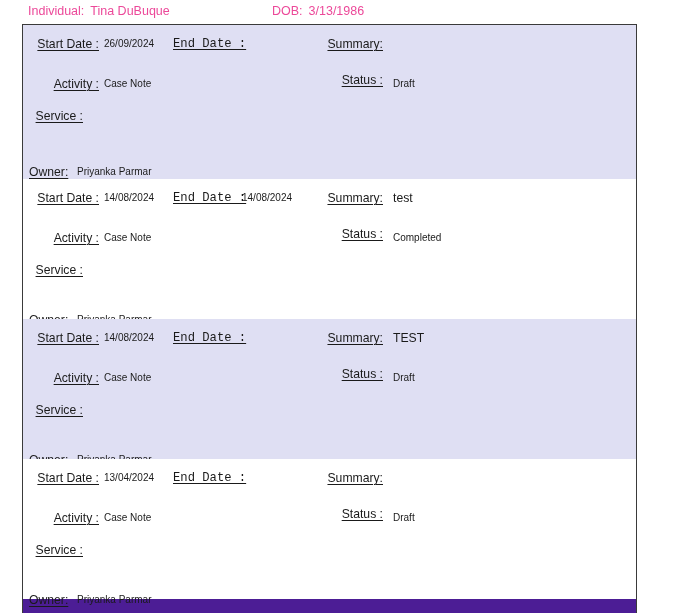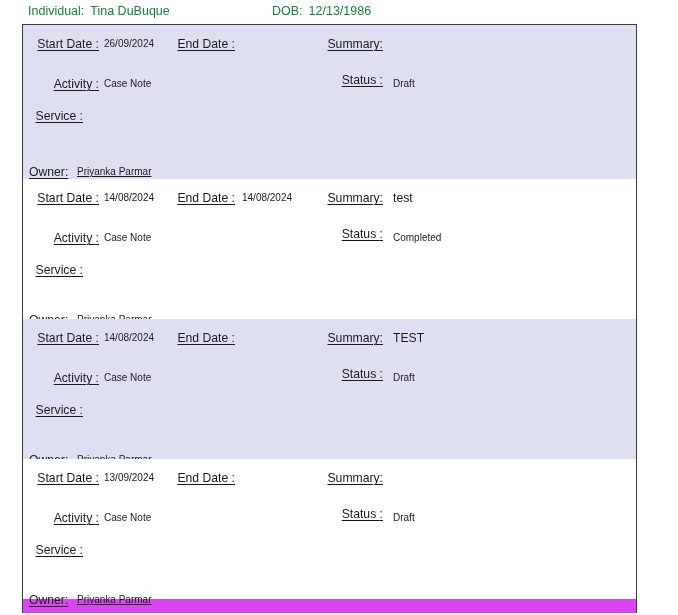--- a/index.html
+++ b/index.html
@@ -14,21 +14,21 @@
     color: #1a1a1a;
     overflow: hidden;
     position: relative;
   }
 
   
   .person-header {
     position: relative;
     height: 36px;
     font-size: 12.5px;
-    color: #15803d;
+    color: #ec4899;
   }
   .person-header .fld {
     position: absolute;
     top: 4px;
     white-space: nowrap;
   }
   .person-header .lbl {
     margin-right: 6px;
   }
   .fld-individual { left: 28px; }
@@ -38,21 +38,21 @@
   
   .records {
     position: absolute;
     left: 22px;
     top: 24px;
     width: 615px;
     height: 589px;
     border: 1px solid #3a3a3a;
     border-bottom: none;
     box-sizing: border-box;
-    background: #d946ef;
+    background: #4c1d95;
     overflow: hidden;
   }
 
   .record {
     position: relative;
     height: 140px;
     box-sizing: border-box;
     background: #ffffff;
   }
   .record.alt {
@@ -75,21 +75,21 @@
   .val-box {
     position: absolute;
     font-size: 10px;
     line-height: 14px;
     white-space: nowrap;
   }
 
   
   .r-startdate-lbl { left: 6px;   width: 70px;  top: 12px; }
   .r-startdate-val { left: 81px;  top: 12px; }
-  .r-enddate-lbl   { left: 150px; width: 62px;  top: 12px; }
+  .r-enddate-lbl   { left: 150px; width: 62px;  top: 12px; font-family: Liberation Mono, monospace; }
   .r-enddate-val   { left: 219px; top: 12px; }
   .r-summary-lbl   { left: 285px; width: 75px;  top: 12px; }
   .r-summary-val {
     position: absolute;
     left: 370px;
     top: 12px;
     width: 235px;
     font-size: 12.2px;
     line-height: 14.5px;
     white-space: normal;
@@ -101,34 +101,34 @@
   .r-activity-val  { left: 81px;  top: 52px; }
   .r-status-lbl    { left: 308px; width: 52px;  top: 48px; }
   .r-status-val    { left: 370px; top: 52px; }
 
   
   .r-service-lbl   { left: 6px;  width: 54px;  top: 84px; }
   .r-service-val   { left: 81px;  top: 84px; }
 
   
   .r-owner-lbl     { left: 6px;   width: 44px;  top: 134px; text-align: left; }
-  .r-owner-val     { left: 54px;  top: 134px; text-decoration: underline; }
+  .r-owner-val     { left: 54px;  top: 134px; }
 
   .record.first .r-owner-lbl,
   .record.first .r-owner-val { top: 140px; }
 </style>
 </head>
 <body>
 
 <div class="person-header">
   <div class="fld fld-individual">
     <span class="lbl">Individual:</span><span class="valtxt">Tina DuBuque</span>
   </div>
   <div class="fld fld-dob">
-    <span class="lbl">DOB:</span><span class="valtxt">12/13/1986</span>
+    <span class="lbl">DOB:</span><span class="valtxt">3/13/1986</span>
   </div>
   <div class="fld fld-nhi">
     <span class="lbl">NHI:</span><span class="valtxt">ZAT2364</span>
   </div>
 </div>
 
 <div class="records" id="records-list">
     <div class="record alt first" style="background: rgb(223, 223, 243);">
       <div class="lbl-box r-startdate-lbl">Start Date :</div>
       <div class="val-box r-startdate-val">26/09/2024</div>
@@ -171,21 +171,21 @@
       <div class="val-box r-activity-val">Case Note</div>
       <div class="lbl-box r-status-lbl">Status :</div>
       <div class="val-box r-status-val">Draft</div>
       <div class="lbl-box r-service-lbl">Service :</div>
       <div class="val-box r-service-val"></div>
       <div class="lbl-box r-owner-lbl">Owner:</div>
       <div class="val-box r-owner-val">Priyanka Parmar</div>
     </div>
     <div class="record" style="background: rgb(255, 255, 255);">
       <div class="lbl-box r-startdate-lbl">Start Date :</div>
-      <div class="val-box r-startdate-val">13/09/2024</div>
+      <div class="val-box r-startdate-val">13/04/2024</div>
       <div class="lbl-box r-enddate-lbl">End Date :</div>
       <div class="val-box r-enddate-val"></div>
       <div class="lbl-box r-summary-lbl">Summary:</div>
       <div class="lbl-box r-activity-lbl">Activity :</div>
       <div class="val-box r-activity-val">Case Note</div>
       <div class="lbl-box r-status-lbl">Status :</div>
       <div class="val-box r-status-val">Draft</div>
       <div class="lbl-box r-service-lbl">Service :</div>
       <div class="val-box r-service-val"></div>
       <div class="lbl-box r-owner-lbl">Owner:</div>

